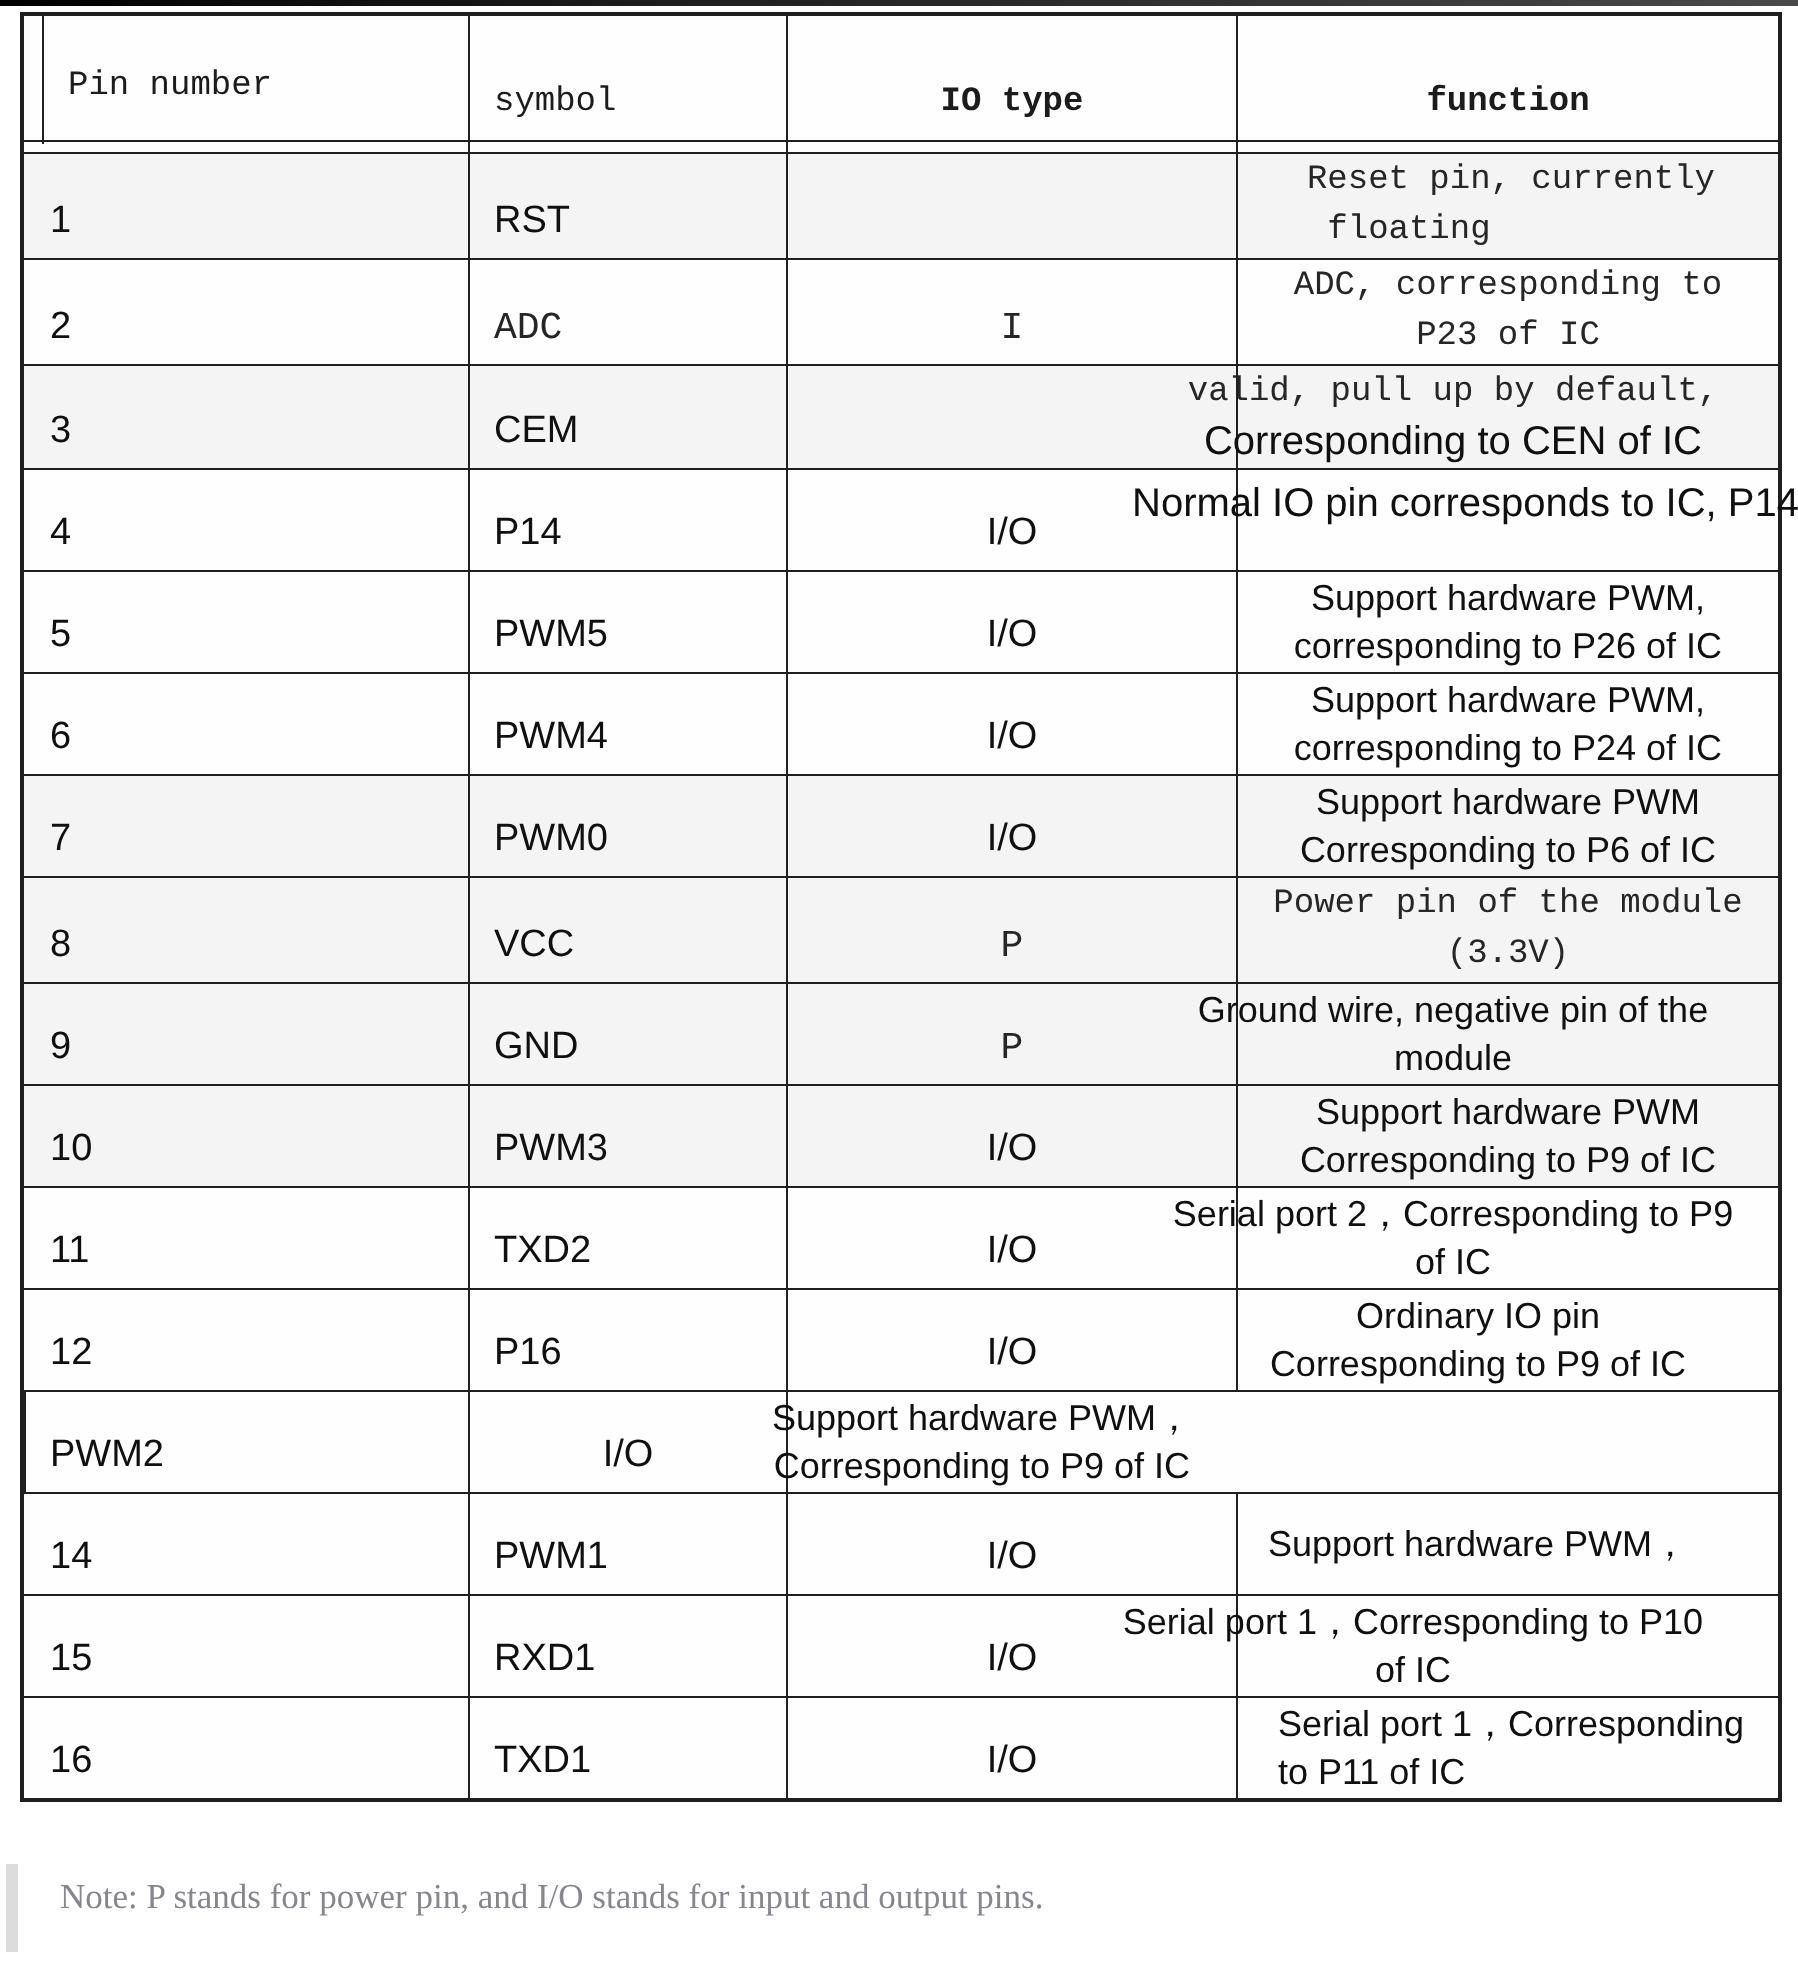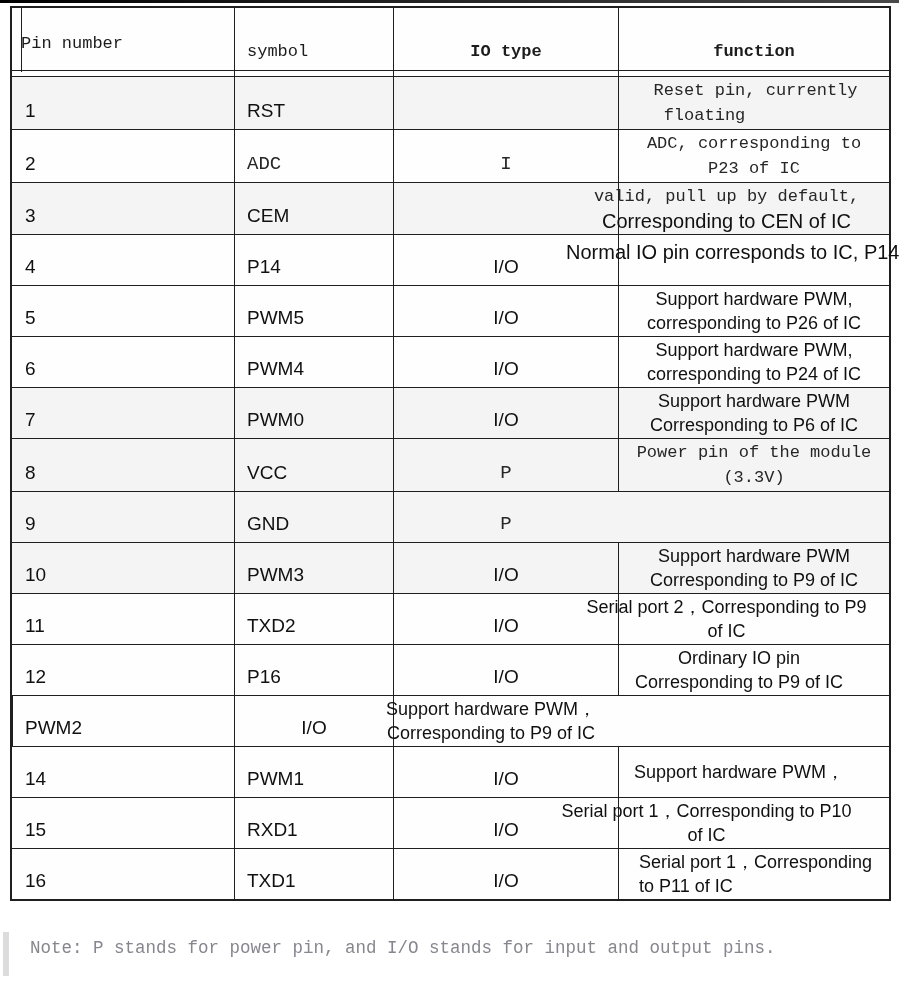--- a/index.html
+++ b/index.html
@@ -9,21 +9,21 @@
         background:linear-gradient(90deg,#000 0%,#1c1c1c 35%,#4a4a4a 100%);}
 
   .pin-table{position:absolute;left:10px;top:6px;width:881px;
         border:2px solid var(--border,#1f1f1f);background:#fefefe;box-sizing:border-box;}
   .grid{display:grid;grid-template-columns:222px 159px 225px 1fr;}
   .bL{border-left:1.6px solid var(--border,#1f1f1f);align-items:center;}
 
   .header-row{height:62px;}
   .hcell{display:flex;align-items:flex-end;font-family:"Liberation Mono",monospace;
         font-size:17px;color:#1c1c1c;padding-bottom:9px;box-sizing:border-box;}
-  .hcell.c0{padding-left:9px;padding-bottom:17px;}
+  .hcell.c0{padding-left:22px;padding-bottom:17px;}
   .hcell.c1{padding-left:12px;}
   .hcell.c2,.hcell.c3{justify-content:center;font-weight:bold;}
   .dbl-rule{height:5px;border-top:1.6px solid var(--border,#1f1f1f);
         border-bottom:1.6px solid var(--border,#1f1f1f);}
   .dbl-rule .dcell{height:100%;}
   .inner-vline{position:absolute;left:9px;top:0;height:64px;width:0;
         border-left:1.6px solid var(--border,#1f1f1f);}
 
   .trow{min-height:50px;border-top:1.6px solid var(--border,#1f1f1f);}
   .trow:first-child{border-top:none;}
@@ -43,21 +43,21 @@
   .fnline.tw{font-family:"Liberation Mono",monospace;font-size:17px;line-height:25px;color:#262626;}
   .fnline.lg{font-size:20px;}
   .fnline.sm{font-size:20px;line-height:20px;}
   .fnwrap.spill-sm{margin-left:-30px;}
   .fnwrap.spill-md{margin-left:-55px;}
   .fnwrap.spill-lg{margin-left:-95px;}
 
   .note{position:absolute;left:0;top:928px;width:899px;height:54px;}
   .note-bar{position:absolute;left:3px;top:4px;width:6px;height:44px;
         background:var(--note-bar,#dcdcdc);}
-  .note-text{position:absolute;left:30px;top:10px;font-family:Liberation Mono, monospace;
+  .note-text{position:absolute;left:30px;top:10px;font-family:Liberation Serif, serif;
         font-size:17.5px;color:var(--note-text,#86868f);white-space:pre;}
 </style>
 </head>
 <body>
 
 <div class="page">
   <div class="top-line"></div>
 
   <div class="pin-table">
     <div class="header-row grid">
@@ -157,20 +157,26 @@
             <div class="fnwrap">
               <div class="fnline tw">Power pin of the module</div>
               <div class="fnline tw">(3.3V)</div>
             </div>
           </div>
         </div>
         <div class="trow grid shaded">
           <div class="cell pin">9</div>
           <div class="cell sym bL">GND</div>
           <div class="cell io bL twf">P</div>
+          <div class="cell fn bL">
+            <div class="fnwrap spill-md">
+              <div class="fnline">Ground wire, negative pin of the</div>
+              <div class="fnline">module</div>
+            </div>
+          </div>
         </div>
         <div class="trow grid shaded">
           <div class="cell pin">10</div>
           <div class="cell sym bL">PWM3</div>
           <div class="cell io bL">I/O</div>
           <div class="cell fn bL">
             <div class="fnwrap">
               <div class="fnline">Support hardware PWM</div>
               <div class="fnline">Corresponding to P9 of IC</div>
             </div>

